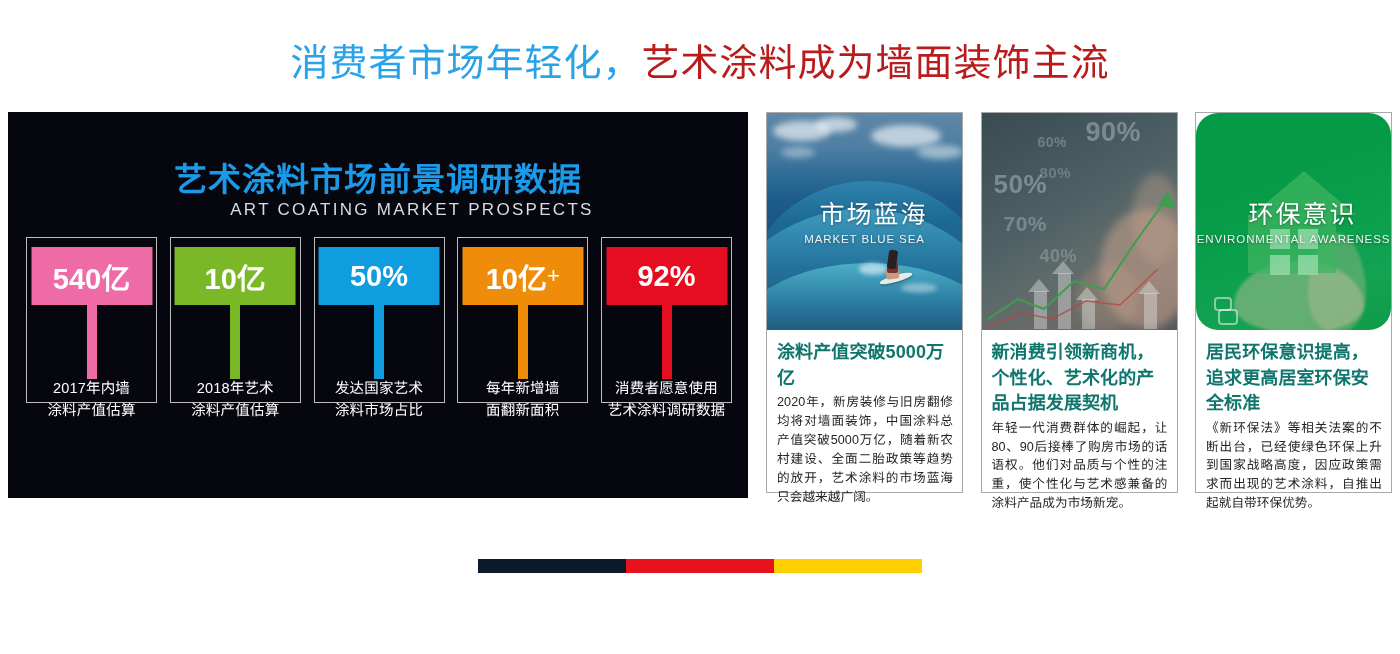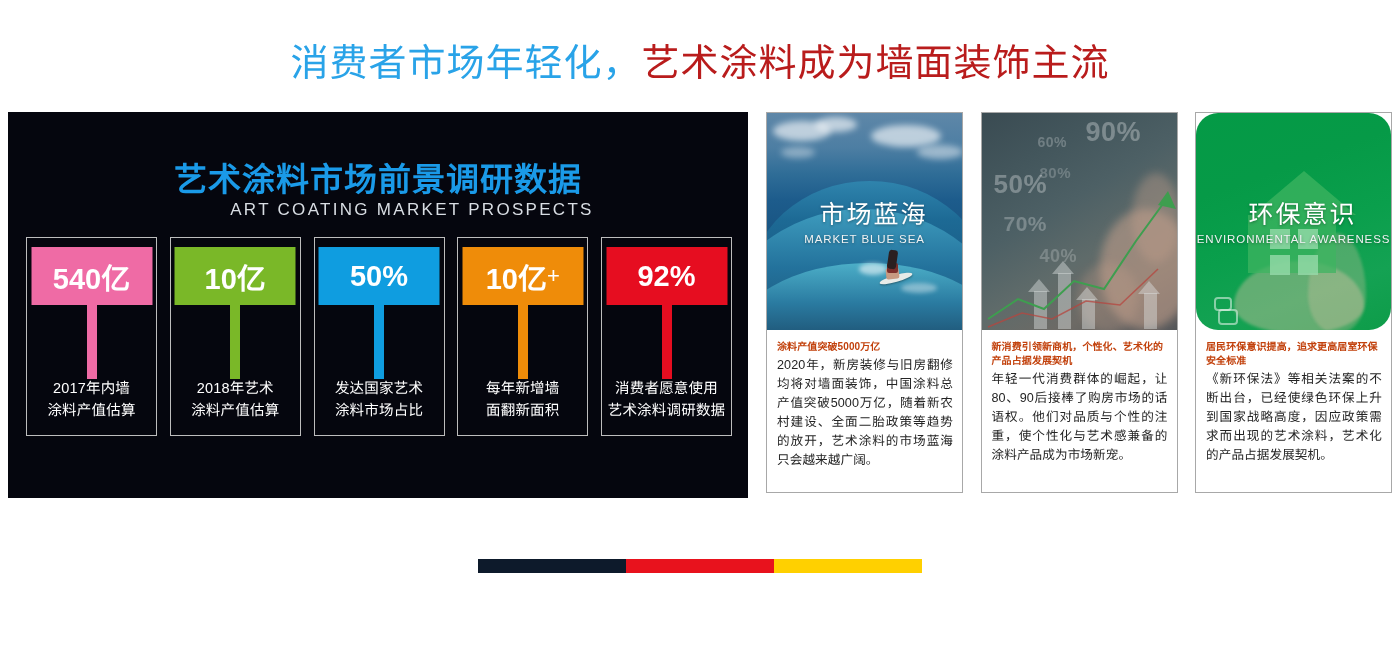--- a/index.html
+++ b/index.html
@@ -70,21 +70,21 @@
     left: 18px;
     top: 125px;
     width: 706px;
     height: 195px;
     display: flex;
     justify-content: space-between;
   }
   .stat-card {
     position: relative;
     width: 131px;
-    height: 199px;
+    height: 166px;
     border: 1px solid #bdbdbd;
     box-sizing: border-box;
     background: transparent;
   }
   .stat-sign {
     position: absolute;
     left: 50%;
     transform: translateX(-50%);
     top: 9px;
     width: 121px;
@@ -172,22 +172,22 @@
     font-weight: 400;
     letter-spacing: 0.9px;
     white-space: nowrap;
     text-shadow: 0 1px 3px rgba(0,0,0,.35);
   }
   .feature-body {
     padding: 10px 9px 8px 10px;
     flex: 1 1 auto;
   }
   .feature-heading {
-    color: #c2410c;
-    font-size: 10px;
+    color: #0f766e;
+    font-size: 18px;
     font-weight: 700;
     line-height: 1.42;
     letter-spacing: 0.1px;
     margin-bottom: 2px;
   }
   .feature-text {
     color: #242424;
     font-size: 12.6px;
     font-weight: 400;
     line-height: 1.5;
@@ -478,21 +478,21 @@
       <div class="eco-window" style="left:102px; top:142px; width:20px; height:20px;"></div>
       <div class="eco-chain" style="left:18px; top:184px; width:14px; height:10px;"></div>
       <div class="eco-chain" style="left:22px; top:196px; width:16px; height:12px;"></div>
       <div class="media-overlay">
         <div class="media-title-cn">环保意识</div>
         <div class="media-title-en">ENVIRONMENTAL AWARENESS</div>
       </div>
     </div>
     <div class="feature-body">
       <div class="feature-heading">居民环保意识提高，追求更高居室环保安全标准</div>
-      <div class="feature-text">《新环保法》等相关法案的不断出台，已经使绿色环保上升到国家战略高度，因应政策需求而出现的艺术涂料，艺术化的产品占据发展契机。</div>
+      <div class="feature-text">《新环保法》等相关法案的不断出台，已经使绿色环保上升到国家战略高度，因应政策需求而出现的艺术涂料，自推出起就自带环保优势。</div>
     </div>
   </div>
 
 </div>
 
 <div class="tricolor">
   <span style="background: rgb(13, 26, 43);"></span>
   <span style="background: rgb(232, 18, 29);"></span>
   <span style="background: rgb(255, 208, 0);"></span>
 </div>

